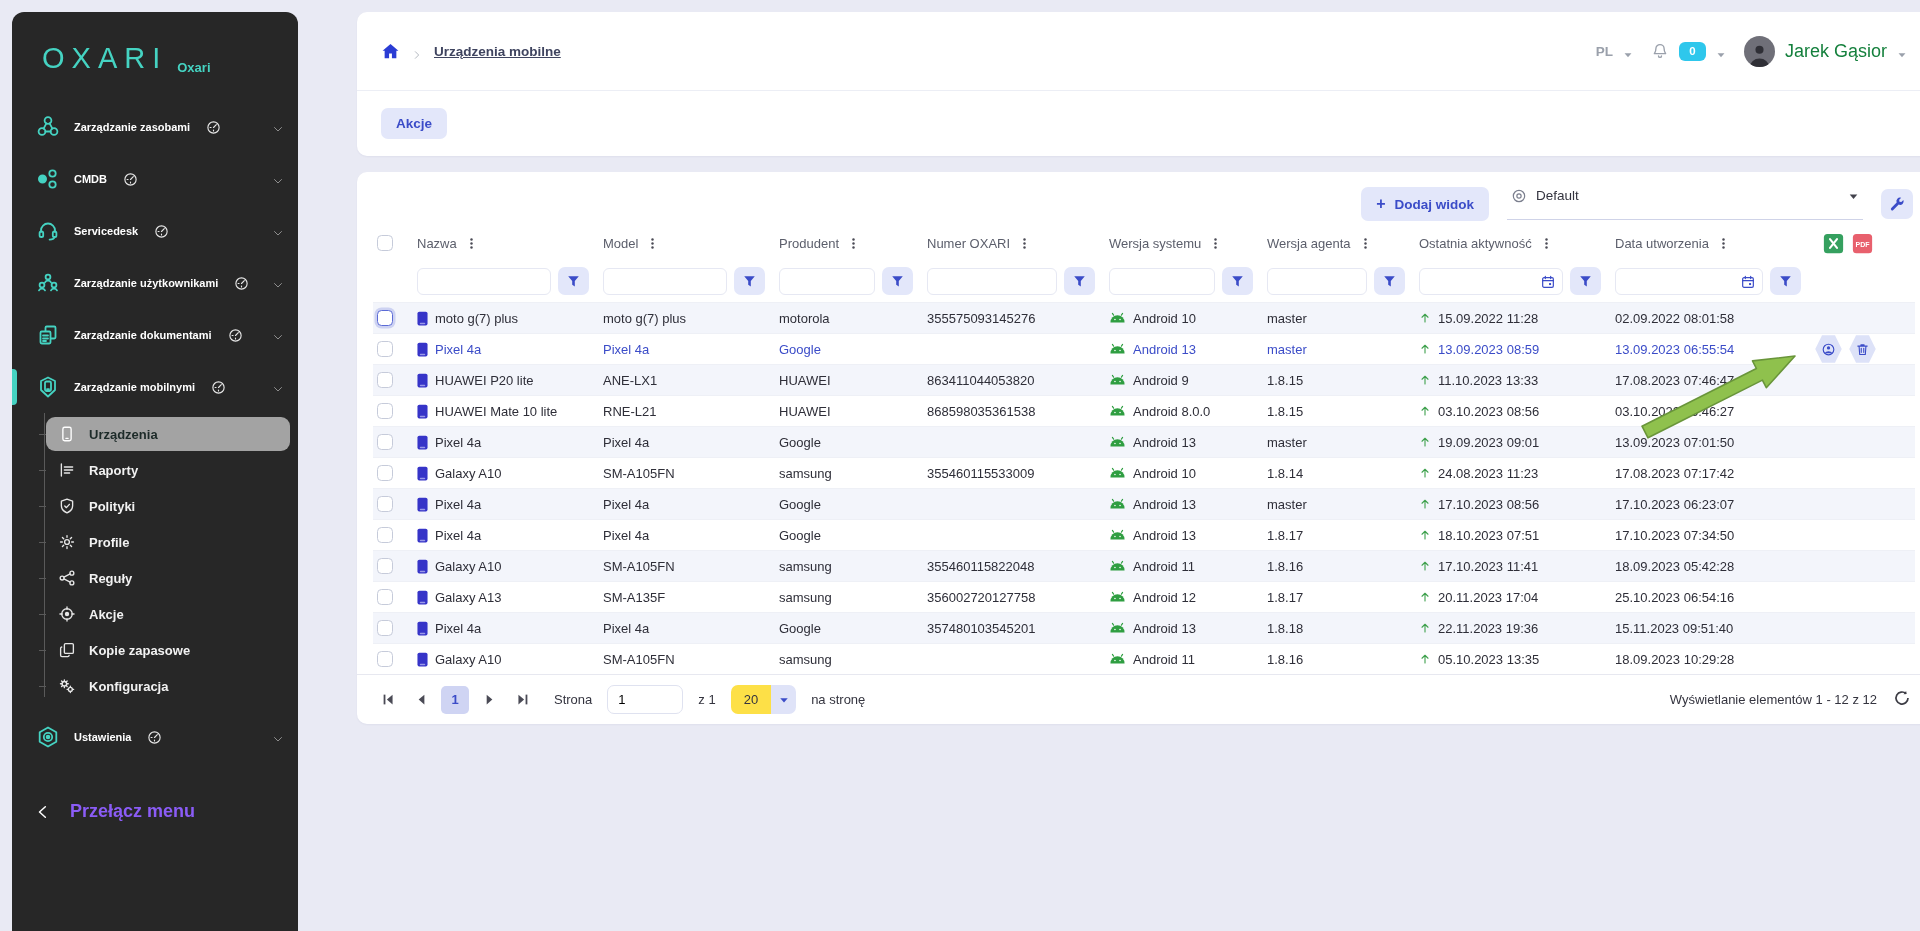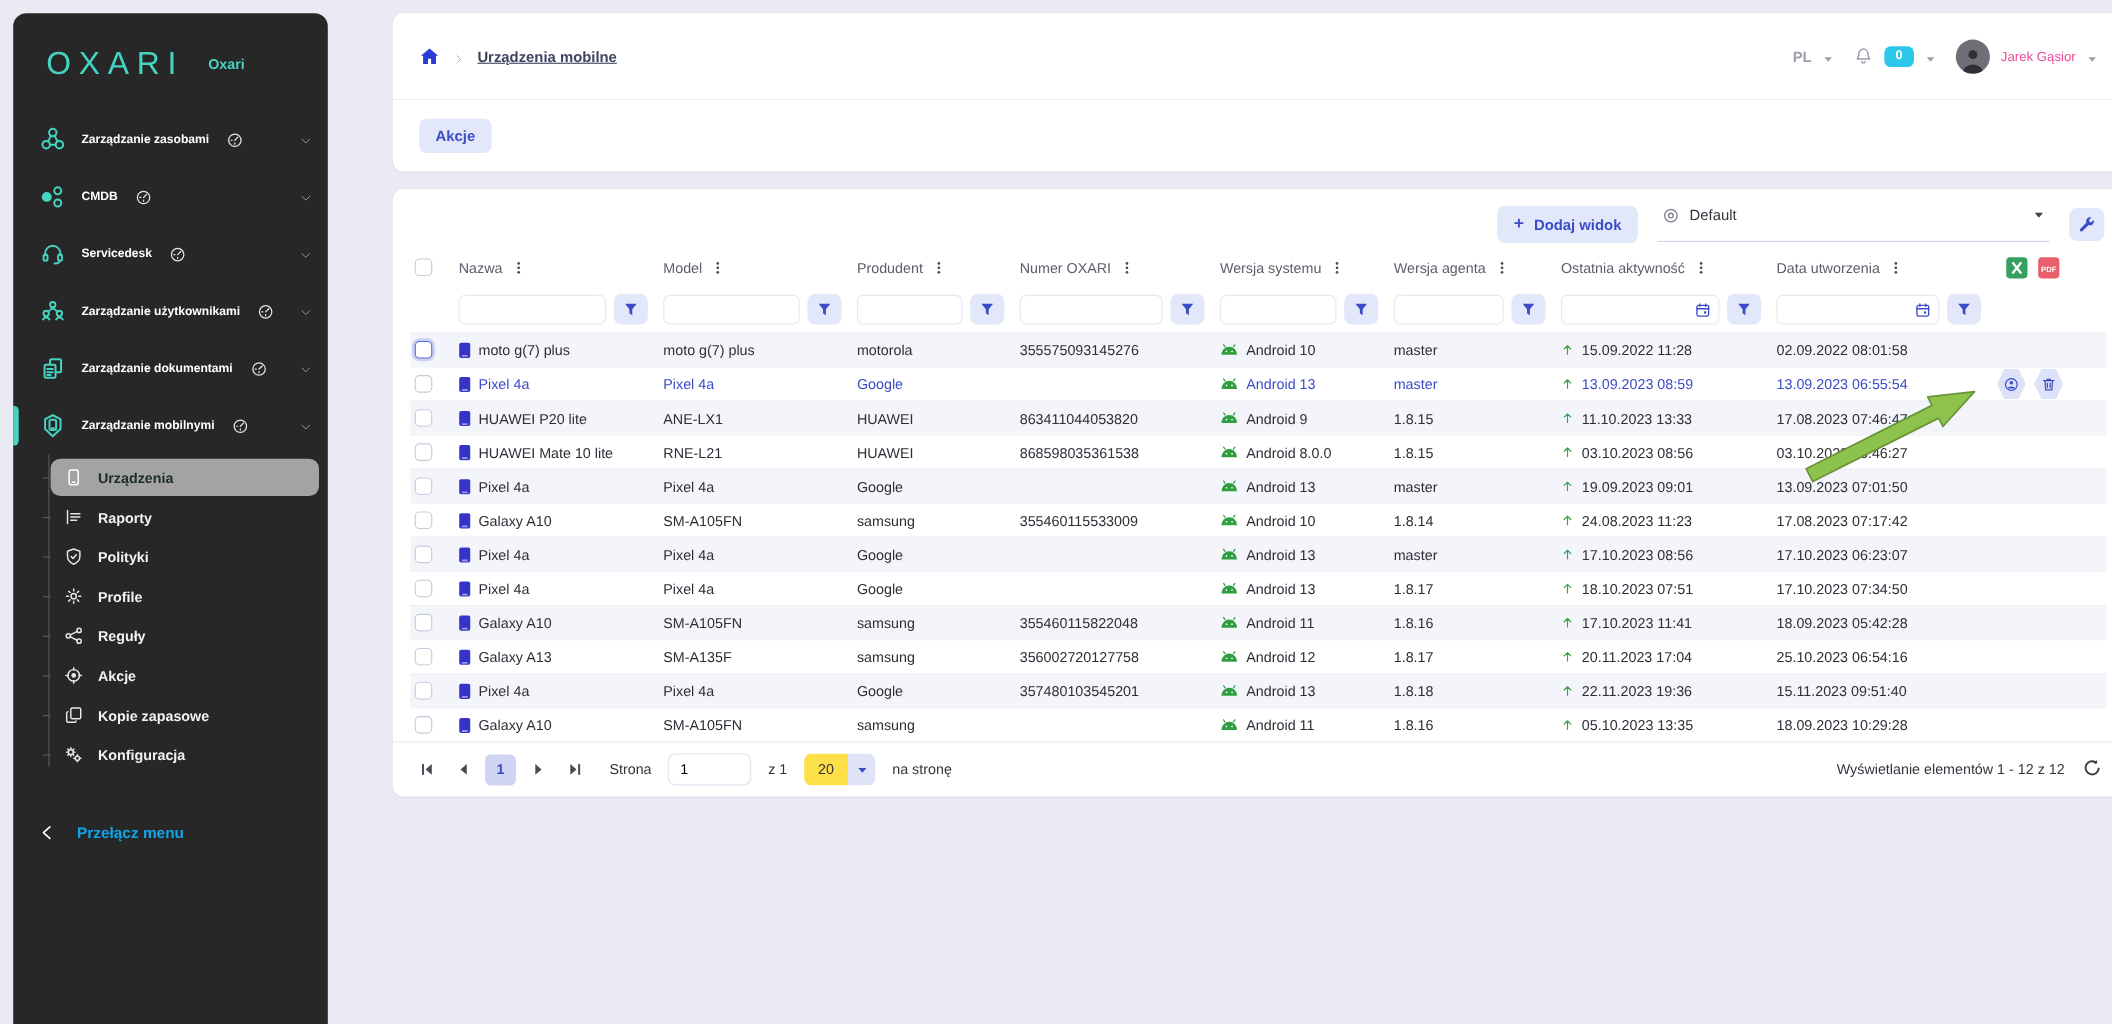--- a/index.html
+++ b/index.html
@@ -2,21 +2,21 @@
 <html><head>
 <meta charset="utf-8">
 <style>
   * { margin:0; padding:0; box-sizing:border-box; }
   html,body { width:1920px; height:931px; overflow:hidden;
     font-family:"Liberation Sans", sans-serif; background:#e9eaf4; color:#2e2e38; }
 
   
   .sidebar { position:absolute; left:12px; top:12px; bottom:0; width:286px;
     background:#272727; border-radius:12px 12px 0 0; padding:26px 0 0 0; z-index:5; }
-  .logo-row { display:flex; align-items:center; gap:22px; padding:4px 18px 26px 30px; }
+  .logo-row { display:flex; align-items:flex-end; gap:10px; padding:4px 18px 26px 30px; }
   .logo-main { color:#45d3c2; font-size:29px; font-weight:400; letter-spacing:7px; }
   .logo-sub { color:#45d3c2; font-size:13px; font-weight:700; }
   .nav-item { position:relative; display:flex; align-items:center; gap:14px;
     padding:14px 14px 14px 24px; cursor:pointer; }
   .nav-item .ic { width:24px; height:24px; color:#45d3c2; flex:0 0 24px; }
   .nav-item .lbl { color:#ffffff; font-size:11px; font-weight:700; }
   .nav-item .gauge { width:15px; height:15px; color:#e8e8e8; margin-left:2px; }
   .nav-item .chev { margin-left:auto; color:#9a9a9a; width:12px; height:12px; }
   .nav-item.group-active::before { content:""; position:absolute; left:0; top:8px; bottom:8px;
     width:5px; background:#45d3c2; border-radius:0 4px 4px 0; }
@@ -26,42 +26,42 @@
   .sub-item { position:relative; display:flex; align-items:center; gap:13px;
     margin:2px 8px 2px 34px; padding:8px 8px 8px 12px; border-radius:9px; cursor:pointer; }
   .sub-item::before { content:""; position:absolute; left:-7px; top:50%; width:7px; height:1px; background:#5a5a5a; }
   .sub-item .ic { width:18px; height:18px; color:#e6e6e6; flex:0 0 18px; }
   .sub-item .lbl { color:#f2f2f2; font-size:13px; font-weight:700; }
   .sub-item.active { background:#a3a3a3; }
   .sub-item.active .lbl { color:#1d2b29; }
   .sub-item.active .ic { color:#ffffff; }
   .menu-toggle { display:flex; align-items:center; gap:20px; padding:22px 24px; margin-top:16px; cursor:pointer; }
   .menu-toggle .ic { width:14px; height:14px; color:#ffffff; }
-  .menu-toggle .lbl { color:#0ea5e9; font-size:14px; font-weight:700; }
+  .menu-toggle .lbl { color:#8b5cf6; font-size:18px; font-weight:700; }
 
   
   .main { position:absolute; left:322px; top:0; width:1574px;margin-left:35px; }
   .card { background:#ffffff; border-radius:10px; box-shadow:0 1px 2px rgba(40,44,90,.05); }
   .header-card { margin-top:12px; height:144px; padding:0 24px; }
   .topbar { height:78px; display:flex; align-items:center; }
   .breadcrumb { display:flex; align-items:center; gap:12px; }
   .home-ic { width:19px; height:19px; color:#2a3cd4; cursor:pointer; }
   .bc-sep { color:#9aa0ab; width:10px; height:10px; }
   .bc-link { color:#3f445f; font-size:13.5px; font-weight:600; text-decoration:underline; cursor:pointer; }
   .top-right { margin-left:auto; display:flex; align-items:center; gap:10px; }
   .lang { color:#9aa0ab; font-size:13.5px; font-weight:600; cursor:pointer; }
   .caret { width:10px; height:10px; color:#9aa0ab; }
   .bell { width:18px; height:18px; color:#9aa0ab; cursor:pointer; margin-left:8px; }
   .notif-badge { background:#2ec7ec; color:#fff; font-size:11.5px; font-weight:700;
     border-radius:6px; min-width:27px; height:19px; display:flex; align-items:center;
     justify-content:center; cursor:pointer; }
   .avatar { width:31px; height:31px; border-radius:50%; background:#6f6f78; overflow:hidden;
     display:flex; align-items:flex-end; justify-content:center; margin-left:8px; cursor:pointer; }
   .avatar svg { width:27px; height:27px; }
-  .username { color:#ec4899; font-size:12px; cursor:pointer; }
+  .username { color:#15803d; font-size:18px; cursor:pointer; }
   .hdr-divider { height:1px; background:#eceef5; margin:0 -24px 0 -24px; }
   .btn-soft { background:#e3e7fa; color:#3b4cc8; border:none; border-radius:7px;
     font-family:inherit; font-size:13.5px; font-weight:600; padding:8px 15px; cursor:pointer; }
   .akcje-row { padding-top:17px; }
 
   
   .table-card { margin-top:16px; padding:10px 16px 0 16px; }
   .toolbar { height:44px; display:flex; align-items:center; justify-content:flex-end; gap:18px; padding-right:2px; }
   .add-view { display:flex; align-items:center; gap:9px; }
   .view-select { display:flex; align-items:flex-start; gap:9px; width:356px; height:32px;
@@ -293,20 +293,36 @@
         </div>
         <div class="sub-item">
           <span class="ic"><svg viewBox="0 0 24 24" width="100%" height="100%" fill="none" stroke="currentColor" stroke-width="1.8" stroke-linecap="round" stroke-linejoin="round">
               <circle cx="8.5" cy="9" r="3"></circle>
               <path d="M8.5 3.8v1.8M8.5 12.4v1.8M3.3 9h1.8M11.9 9h1.8M4.8 5.3l1.3 1.3M10.9 11.4l1.3 1.3M12.2 5.3l-1.3 1.3M6.1 11.4l-1.3 1.3"></path>
               <circle cx="16.5" cy="16.5" r="2.6"></circle>
               <path d="M16.5 12.2v1.5M16.5 19.3v1.5M12.2 16.5h1.5M19.3 16.5h1.5"></path>
             </svg></span>
           <span class="lbl">Konfiguracja</span>
         </div>
+      </div>
+      <div class="nav-item">
+        <span class="ic"><svg viewBox="0 0 24 24" width="100%" height="100%" fill="none" stroke="currentColor" stroke-width="1.8" stroke-linecap="round" stroke-linejoin="round">
+            <path d="M12 2.5 20.3 7.2 v9.6 L12 21.5 3.7 16.8 V7.2 z"></path>
+            <circle cx="12" cy="12" r="4.2"></circle>
+            <circle cx="12" cy="12" r="1.4" fill="currentColor"></circle>
+          </svg></span>
+        <span class="lbl">Ustawienia</span>
+        <span class="gauge"><svg viewBox="0 0 24 24" width="100%" height="100%" fill="none" stroke="currentColor" stroke-width="1.8" stroke-linecap="round" stroke-linejoin="round">
+            <circle cx="12" cy="12" r="9"></circle>
+            <path d="M12 12 L16.5 7.5"></path>
+            <path d="M6.5 12 h1.6 M12 17.5 v-1.6"></path>
+          </svg></span>
+        <span class="chev"><svg viewBox="0 0 24 24" width="100%" height="100%" fill="none" stroke="currentColor" stroke-width="1.8" stroke-linecap="round" stroke-linejoin="round">
+            <path d="M5 9 l7 7 7-7"></path>
+          </svg></span>
       </div>
     </nav>
   <div class="menu-toggle">
     <span class="ic"><svg viewBox="0 0 24 24" width="100%" height="100%" fill="none" stroke="currentColor" stroke-width="1.8" stroke-linecap="round" stroke-linejoin="round">
           <path d="M16 3 L6 12 l10 9" stroke-width="2.6"></path>
         </svg></span>
     <span class="lbl">Przełącz menu</span>
   </div>
 </aside>
 

